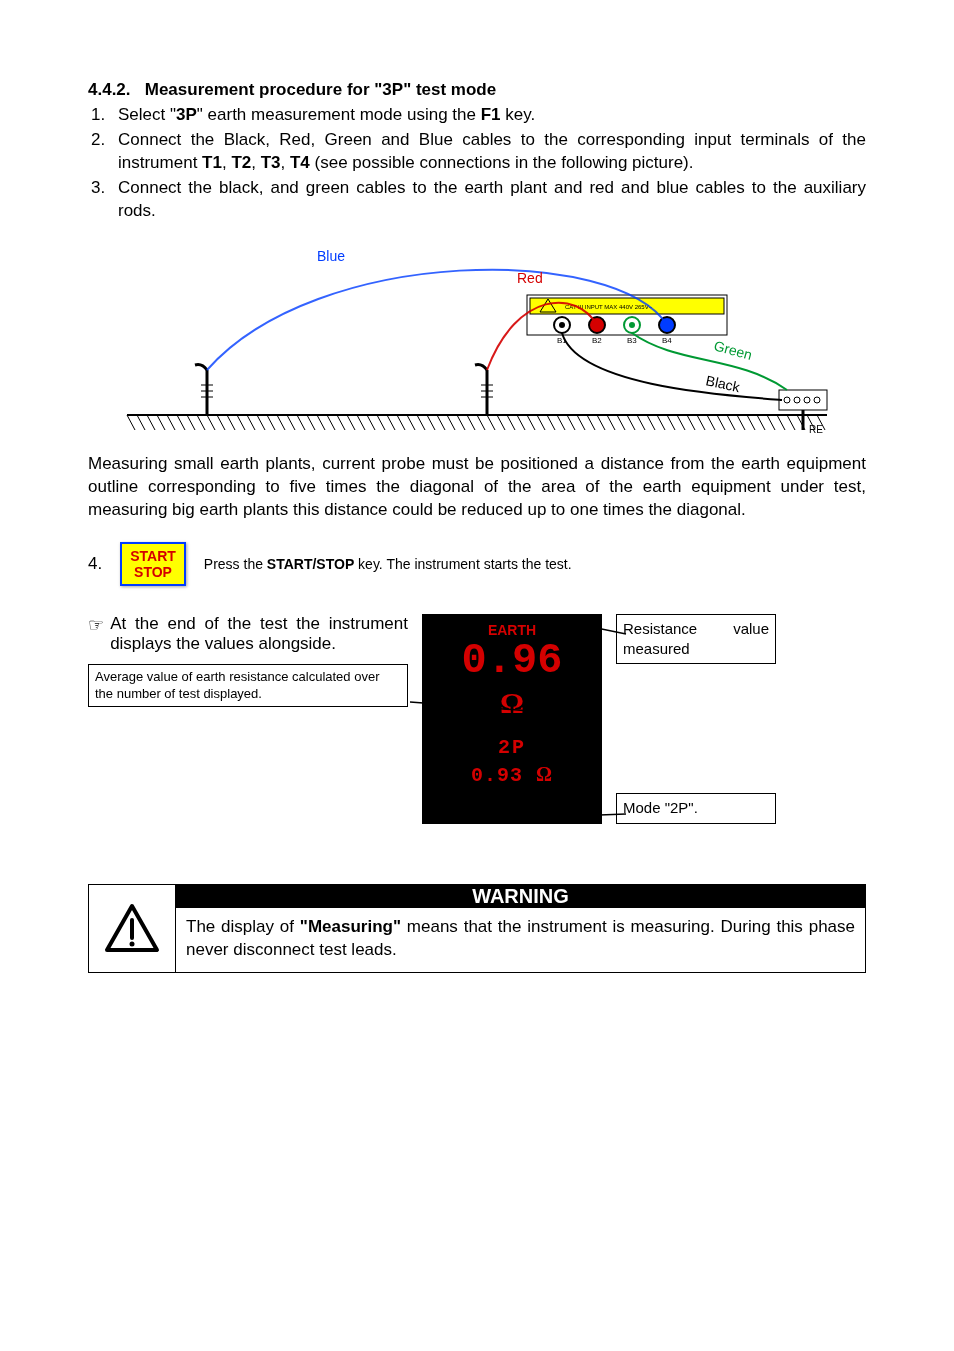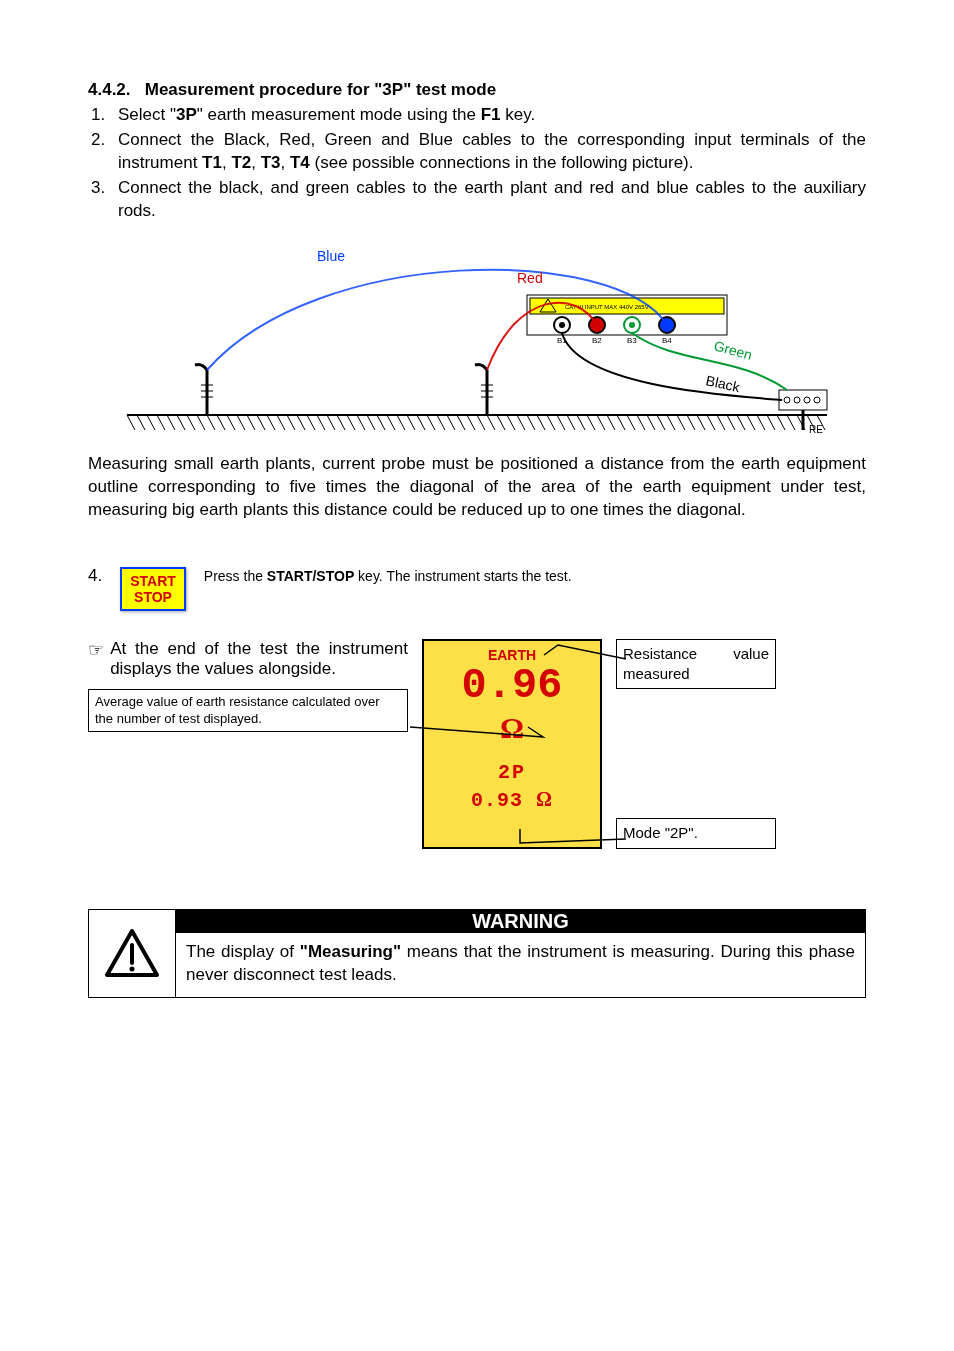--- a/index.html
+++ b/index.html
@@ -65,21 +65,20 @@
   .start-stop-btn {
     background: #ffff00;
     border: 2px solid #003cff;
     padding: 4px 8px;
     text-align: center;
     font-weight: bold;
     font-size: 14px;
     line-height: 1.15;
     color: #d40000;
     box-shadow: 1px 1px 3px rgba(0,0,0,0.35);
-    margin-top: 25px;
   }
   .step4-text {
     font-size: 14px;
   }
   
   .display-row {
     display: flex;
     align-items: flex-start;
     gap: 14px;
     margin-bottom: 60px;
@@ -105,21 +104,21 @@
   .small-box {
     border: 1px solid #000;
     padding: 4px 6px;
     font-size: 13px;
     line-height: 1.3;
     margin-top: 8px;
   }
   .lcd {
     width: 180px;
     height: 210px;
-    background: #fde047;
+    background: #000000;
     border: 2px solid #000;
     position: relative;
     box-sizing: border-box;
     font-family: "Courier New", monospace;
     color: #d40000;
   }
   .lcd .earth-lbl {
     font-family: Arial, sans-serif;
     font-weight: bold;
     font-size: 14px;

